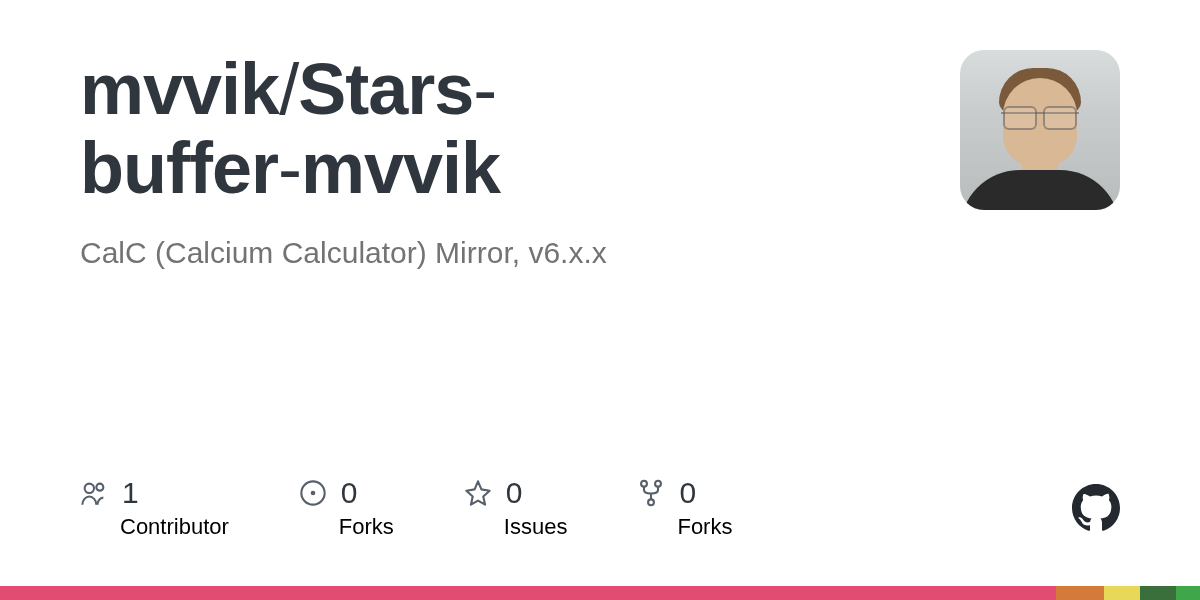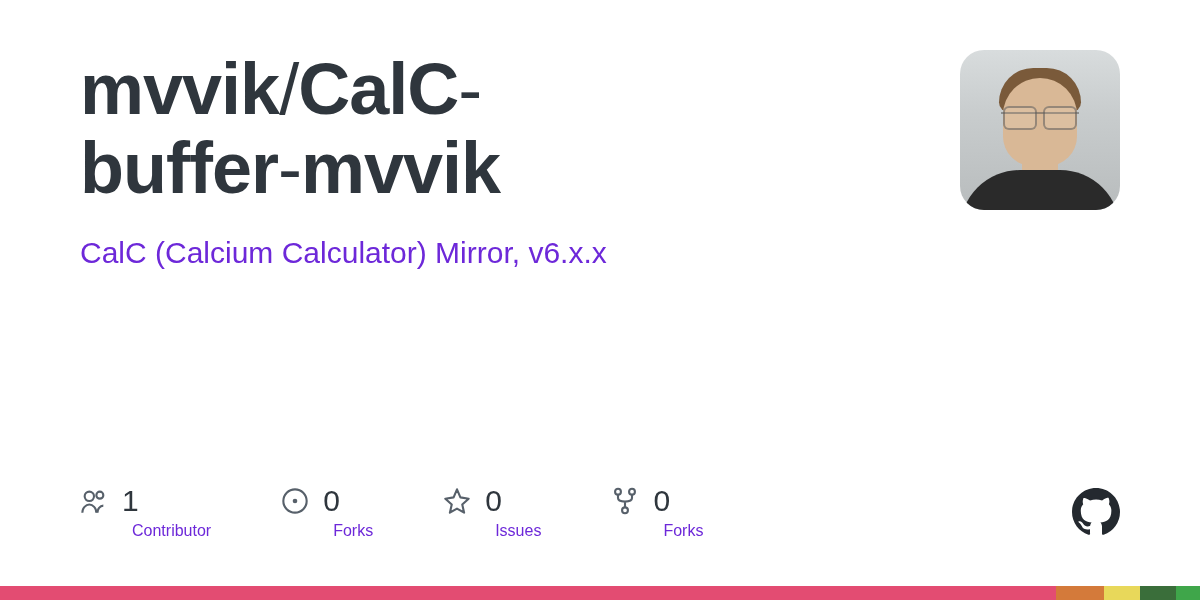--- a/index.html
+++ b/index.html
@@ -44,21 +44,21 @@
     }
     .repo-title .name-bold {
       font-weight: 700;
     }
     .repo-title .name-light {
       font-weight: 400;
     }
     .description {
       margin-top: 28px;
       font-size: 30px;
-      color: #6d28d9;
+      color: #737373;
       font-weight: 400;
     }
     .avatar {
       width: 160px;
       height: 160px;
       border-radius: 24px;
       background: linear-gradient(180deg, #d8dcdd 0%, #c8cccd 40%, #b8bcbd 100%);
       position: relative;
       overflow: hidden;
       flex-shrink: 0;
@@ -160,23 +160,23 @@
       fill: none;
       stroke: #57606a;
       stroke-width: 1.8;
     }
     .stat-value {
       font-size: 30px;
       color: #2f363d;
       font-weight: 400;
     }
     .stat-label {
-      font-size: 16px;
-      color: #6d28d9;
-      margin-left: 52px;
+      font-size: 22px;
+      color: #000000;
+      margin-left: 40px;
     }
     .github-logo {
       width: 48px;
       height: 48px;
       color: #24292f;
     }
     .github-logo svg {
       width: 48px;
       height: 48px;
       fill: #24292f;
@@ -210,21 +210,21 @@
       flex: 0 0 2%;
     }
   </style>
 </head>
 <body>
 
 <div class="container">
   <div class="header-row">
     <div class="title-block">
       <h1 class="repo-title">
-        <span class="owner">mvvik</span><span class="slash">/</span><span class="name-bold">CalC</span><span class="name-light">-</span><br><span class="name-bold">buffer</span><span class="name-light">-</span><span class="name-bold">mvvik</span>
+        <span class="owner">mvvik</span><span class="slash">/</span><span class="name-bold">Stars</span><span class="name-light">-</span><br><span class="name-bold">buffer</span><span class="name-light">-</span><span class="name-bold">mvvik</span>
       </h1>
       <p class="description">CalC (Calcium Calculator) Mirror, v6.x.x</p>
     </div>
     <div class="avatar">
       <div class="avatar-hair"></div>
       <div class="avatar-head"></div>
       <div class="avatar-glasses"></div>
       <div class="avatar-neck"></div>
       <div class="avatar-body"></div>
     </div>

